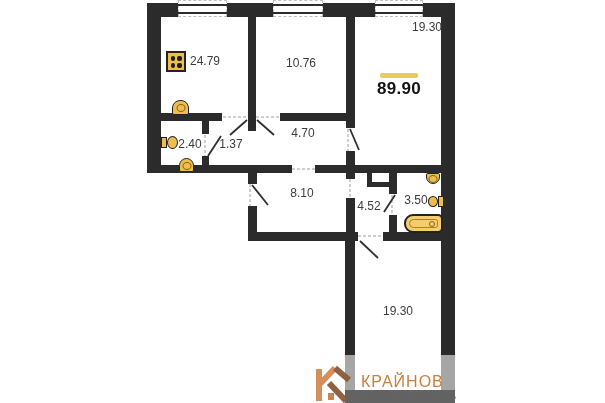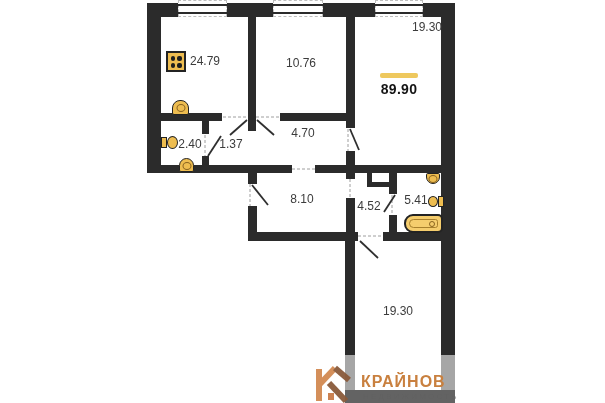--- a/index.html
+++ b/index.html
@@ -8,42 +8,42 @@
     font-family:"Liberation Sans",sans-serif;
   }
   
   .w{position:absolute;background:#2b2b2b;}
   
   .win{position:absolute;background:#ffffff;border:1px dashed #bfbfbf;box-sizing:border-box;}
   .win::before{content:"";position:absolute;left:-1px;right:-1px;top:3px;height:2px;background:#2b2b2b;}
   .win::after{content:"";position:absolute;left:-1px;right:-1px;bottom:2px;height:2px;background:#2b2b2b;}
   
   .lbl{position:absolute;transform:translate(-50%,-50%);font-size:12px;color:#3c3c3c;white-space:nowrap;}
-  .total{font-size:14px;font-weight:bold;color:#141414;letter-spacing:.3px;}
+  .total{font-size:17px;font-weight:bold;color:#141414;letter-spacing:.3px;}
   .marker{position:absolute;background:#eec85e;border-radius:2px;}
   
   .fx{position:absolute;box-sizing:border-box;border:1.5px solid #232323;background:#eebd50;}
   .stove{display:grid;grid-template-columns:1fr 1fr;grid-template-rows:1fr 1fr;gap:2px;padding:2.5px;border-width:2px;}
   .stove span{background:#1e1e1e;border-radius:2px;}
   .sink-up{border-radius:8px 8px 2px 2px;}
   .sink-down{border-radius:2px 2px 8px 8px;}
   .sink-in{position:absolute;left:50%;top:55%;width:7px;height:6px;transform:translate(-50%,-50%);
            border:1.2px solid #8a6420;border-radius:50%;}
   .bowl{border-radius:50%;}
   .tub{border-radius:9px 5px 5px 9px;background:#f5cd6d;border-width:2px;}
   .tub-in{position:absolute;left:3px;top:3px;right:3px;bottom:3px;border:1px solid #a8802c;border-radius:7px 4px 4px 7px;}
   .tub-drain{position:absolute;right:6px;top:50%;width:4px;height:4px;transform:translateY(-50%);
              border:1px solid #8a6420;border-radius:50%;}
   
   svg.overlay{position:absolute;left:0;top:0;}
   
   .veil{position:absolute;left:295px;top:355px;width:245px;height:48px;background:rgba(255,255,255,.58);z-index:10;}
   .tagline{position:absolute;left:363px;top:392px;font-size:8px;letter-spacing:2.2px;color:#9a9a9a;z-index:11;white-space:nowrap;}
   .wallband{position:absolute;left:345px;top:390px;width:110px;height:13px;background:rgba(82,82,82,.8);z-index:12;}
-  .brand{position:absolute;left:361px;top:373px;font-size:16px;font-weight:bold;letter-spacing:1px;color:#c9803f;z-index:13;white-space:nowrap;}
+  .brand{position:absolute;left:361px;top:373px;font-size:16px;font-weight:normal;letter-spacing:1px;color:#c9803f;z-index:13;white-space:nowrap;}
   .logo-icon{position:absolute;left:314px;top:363px;z-index:13;opacity:.95;}
 </style>
 </head>
 <body>
 
 <div id="canvas">
 
   <div class="w" style="left:147px;top:3px;width:31px;height:14px"></div>
   <div class="w" style="left:227px;top:3px;width:46px;height:14px"></div>
   <div class="w" style="left:323px;top:3px;width:52px;height:14px"></div>
@@ -125,23 +125,23 @@
     <i class="tub-in"></i>
       <i class="tub-drain"></i>
   </div>
 
   <div class="lbl" style="left:205px;top:61px">24.79</div>
   <div class="lbl" style="left:301px;top:63px">10.76</div>
   <div class="lbl" style="left:427px;top:27px">19.30</div>
   <div class="lbl" style="left:190px;top:144px">2.40</div>
   <div class="lbl" style="left:231px;top:144px">1.37</div>
   <div class="lbl" style="left:303px;top:133px">4.70</div>
-  <div class="lbl" style="left:302px;top:199px">8.10</div>
+  <div class="lbl" style="left:302px;top:193px">8.10</div>
   <div class="lbl" style="left:369px;top:206px">4.52</div>
-  <div class="lbl" style="left:416px;top:200px">5.41</div>
+  <div class="lbl" style="left:416px;top:200px">3.50</div>
   <div class="lbl" style="left:398px;top:311px">19.30</div>
 
   <div class="marker" style="left:380px;top:73px;width:38px;height:5px"></div>
   <div class="lbl total" style="left:399px;top:89px">89.90</div>
 
   <div class="veil"></div>
   <div class="tagline">НЕДВИЖИМОСТЬ</div>
   <div class="wallband"></div>
   <svg class="logo-icon" width="38" height="40" viewBox="0 0 38 40">
     <path d="M5 6 V38" stroke="#d28a52" stroke-width="6" fill="none"></path>

